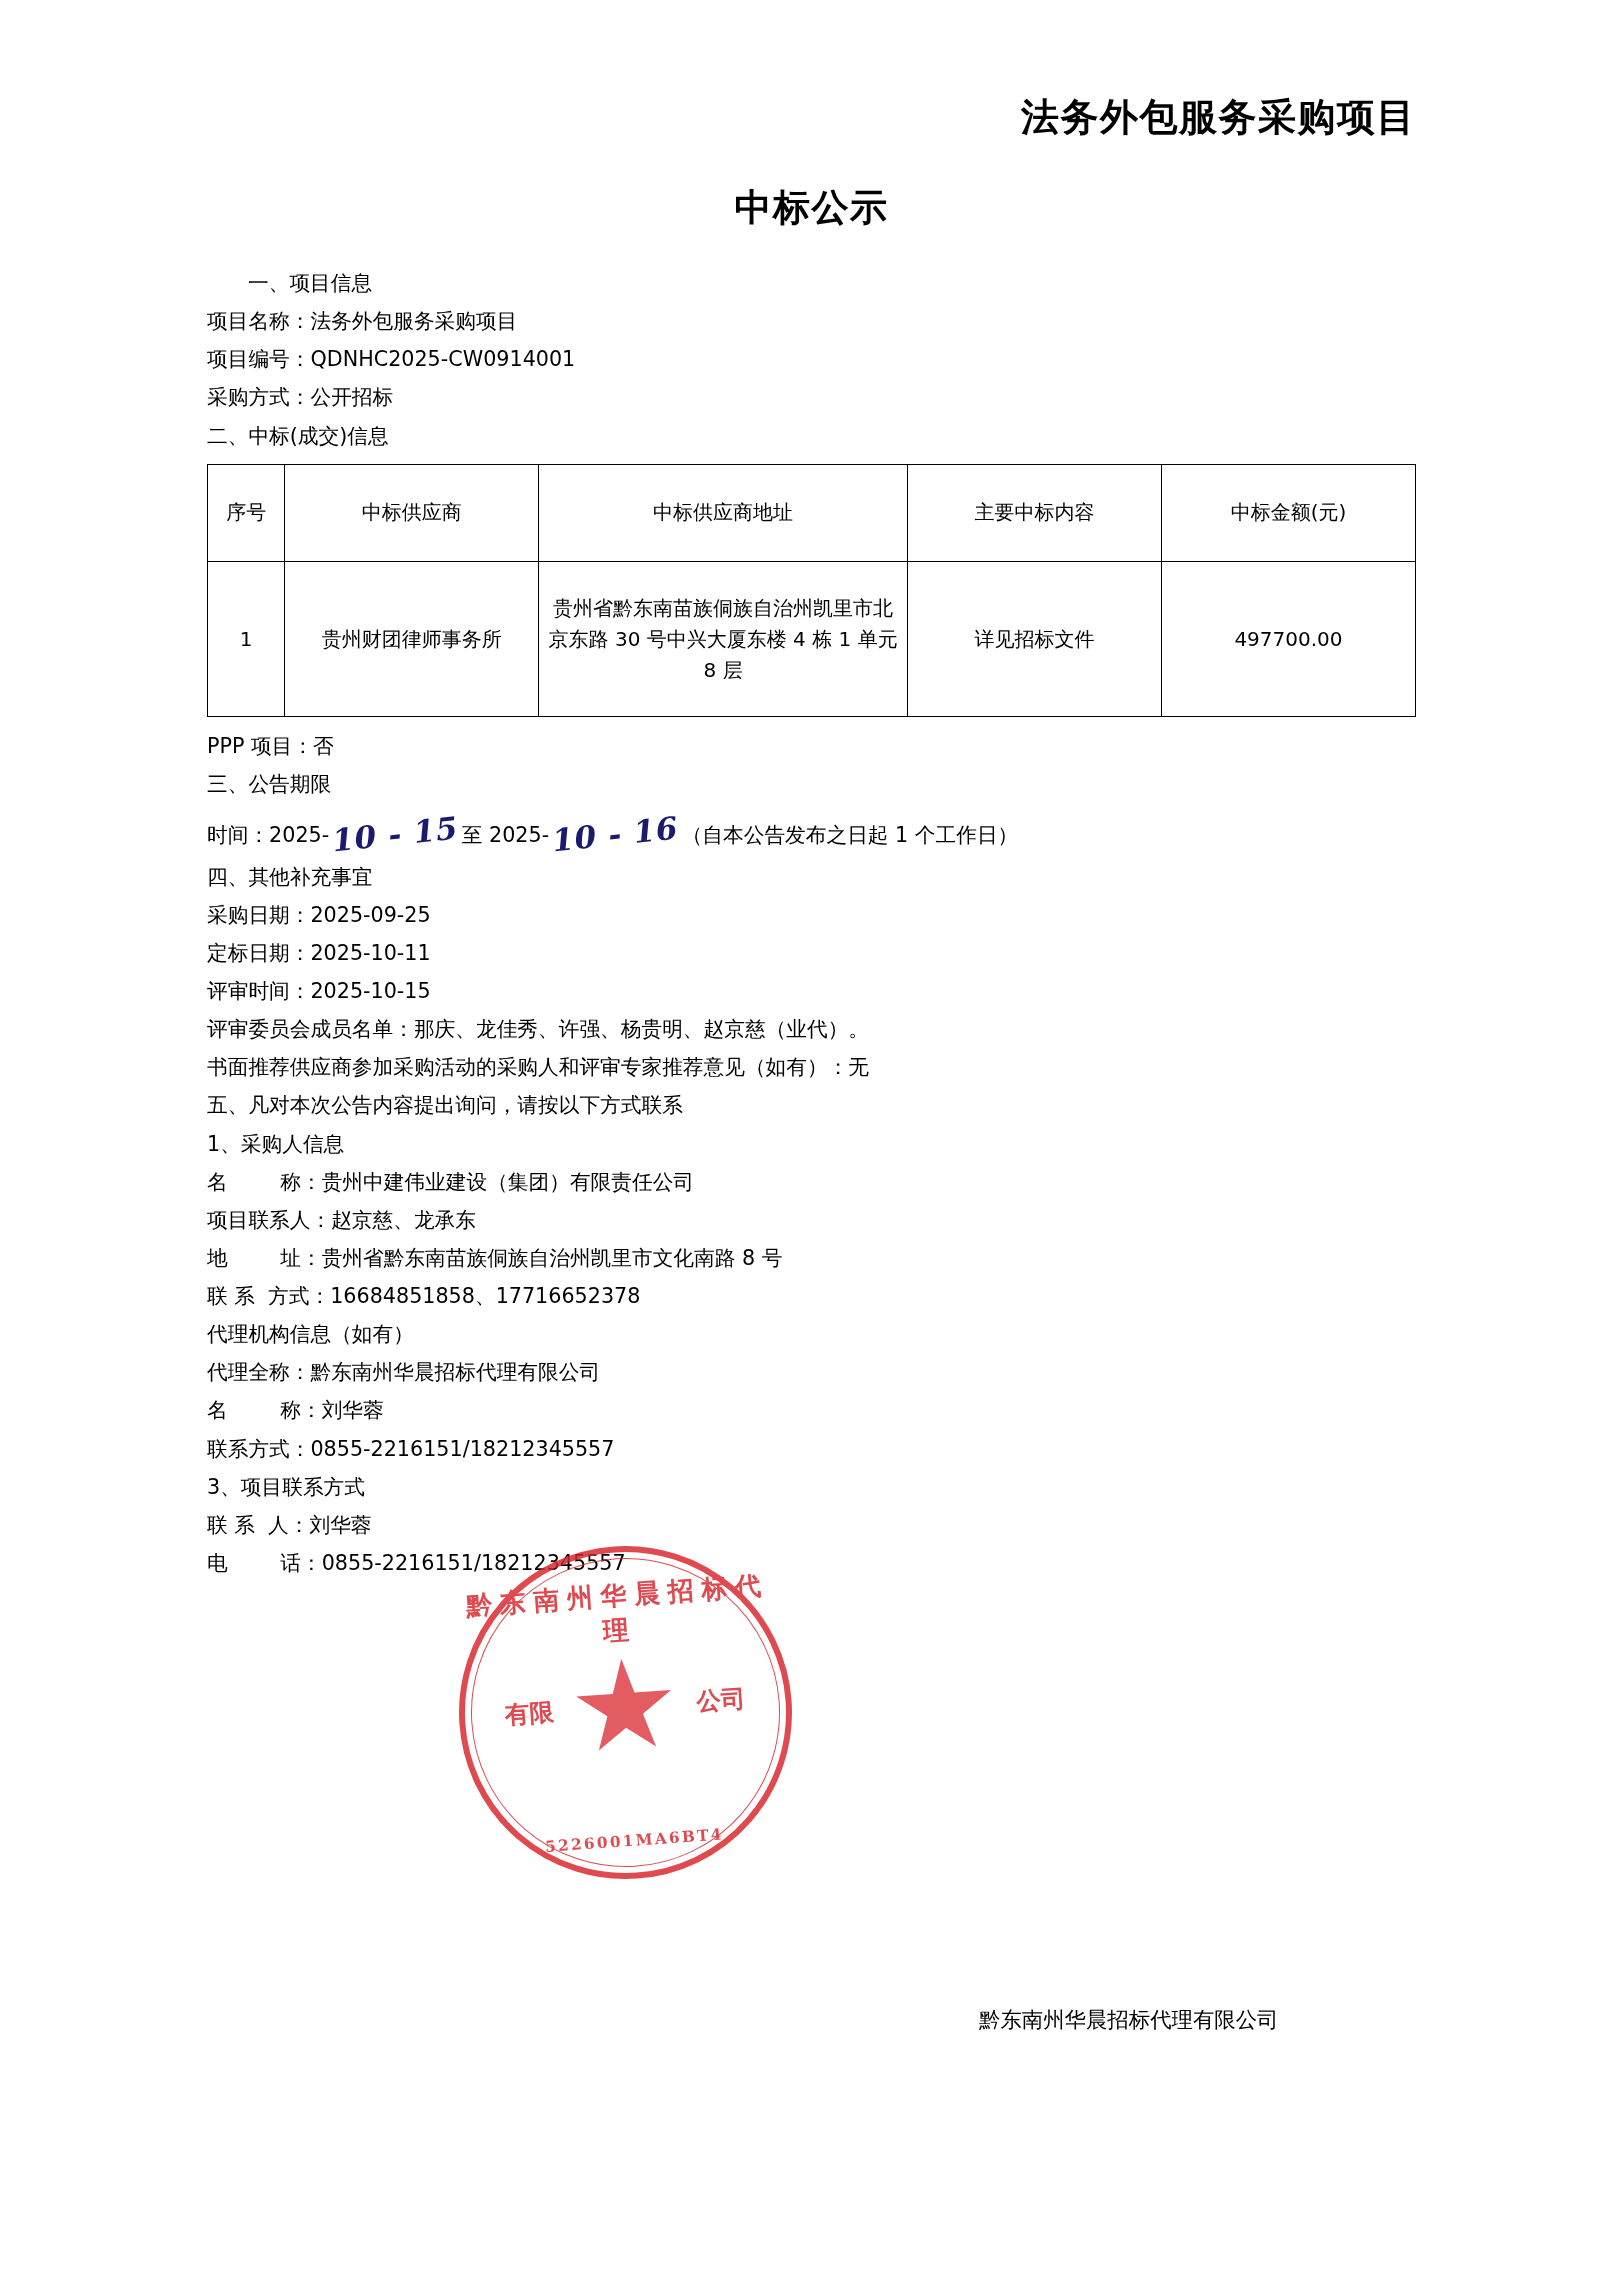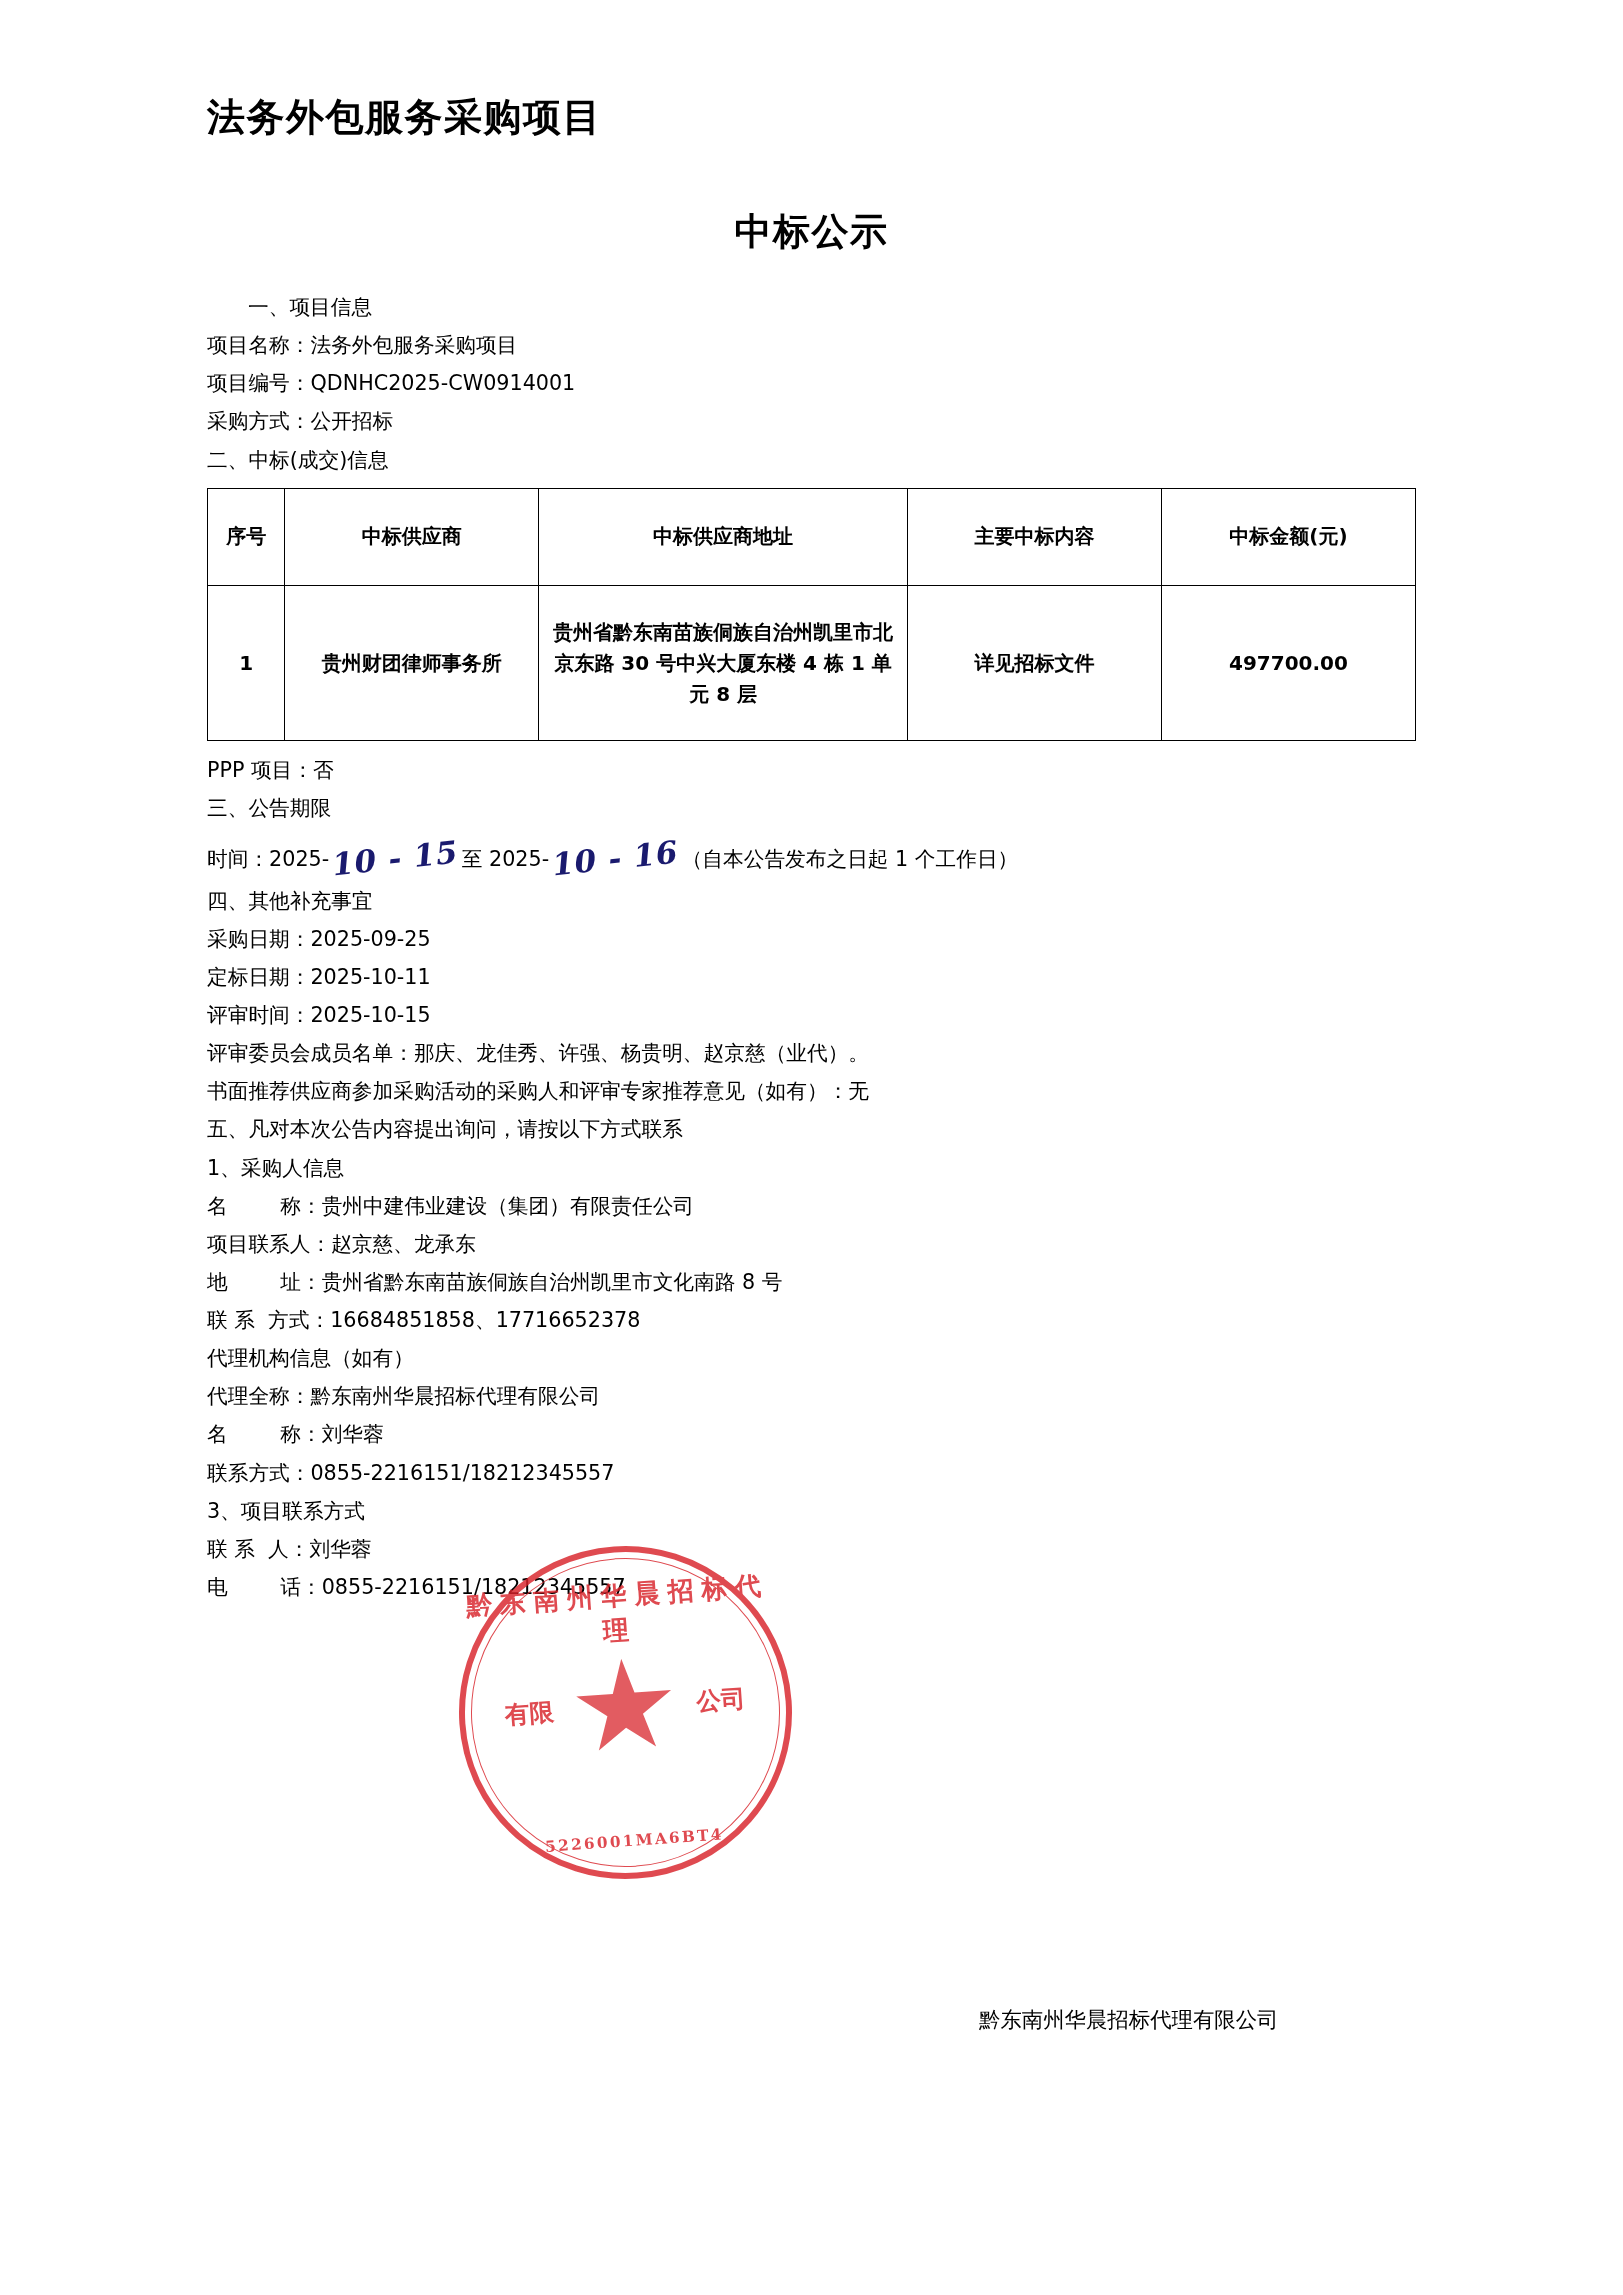--- a/index.html
+++ b/index.html
@@ -19,25 +19,25 @@
     box-sizing: border-box;
     overflow: hidden;
   }
   .content {
     position: absolute;
     left: 207px;
     top: 92px;
     width: 1209px;
   }
   .doc-title {
-    text-align: left;
+    text-align: right;
     font-size: 38px;
     font-weight: bold;
     letter-spacing: 1.5px;
-    margin: 0 0 64px 0;
+    margin: 0 0 40px 0;
     font-family: "DejaVu Serif", "Liberation Serif", serif;
   }
   .doc-subtitle {
     text-align: center;
     font-size: 37px;
     margin: 0 0 34px 0;
     letter-spacing: 1.5px;
     font-family: Liberation Serif, serif;
   }
   .line {
@@ -58,21 +58,21 @@
     width: 100%;
     margin: 10.7px 0 12.2px 0;
     table-layout: fixed;
   }
   table.bid th, table.bid td {
     border: 1.5px solid #000;
     font-size: 20px;
     text-align: center;
     vertical-align: middle;
     padding: 12.2px 7.7px;
-    font-weight: bold;
+    font-weight: normal;
     line-height: 1.55;
   }
   table.bid th { height: 72px; }
   table.bid td { height: 130px; }
   td.addr-cell {
     text-align: left;
     padding-left: 13.8px;
     padding-right: 13.8px;
     line-height: 1.66;
   }

